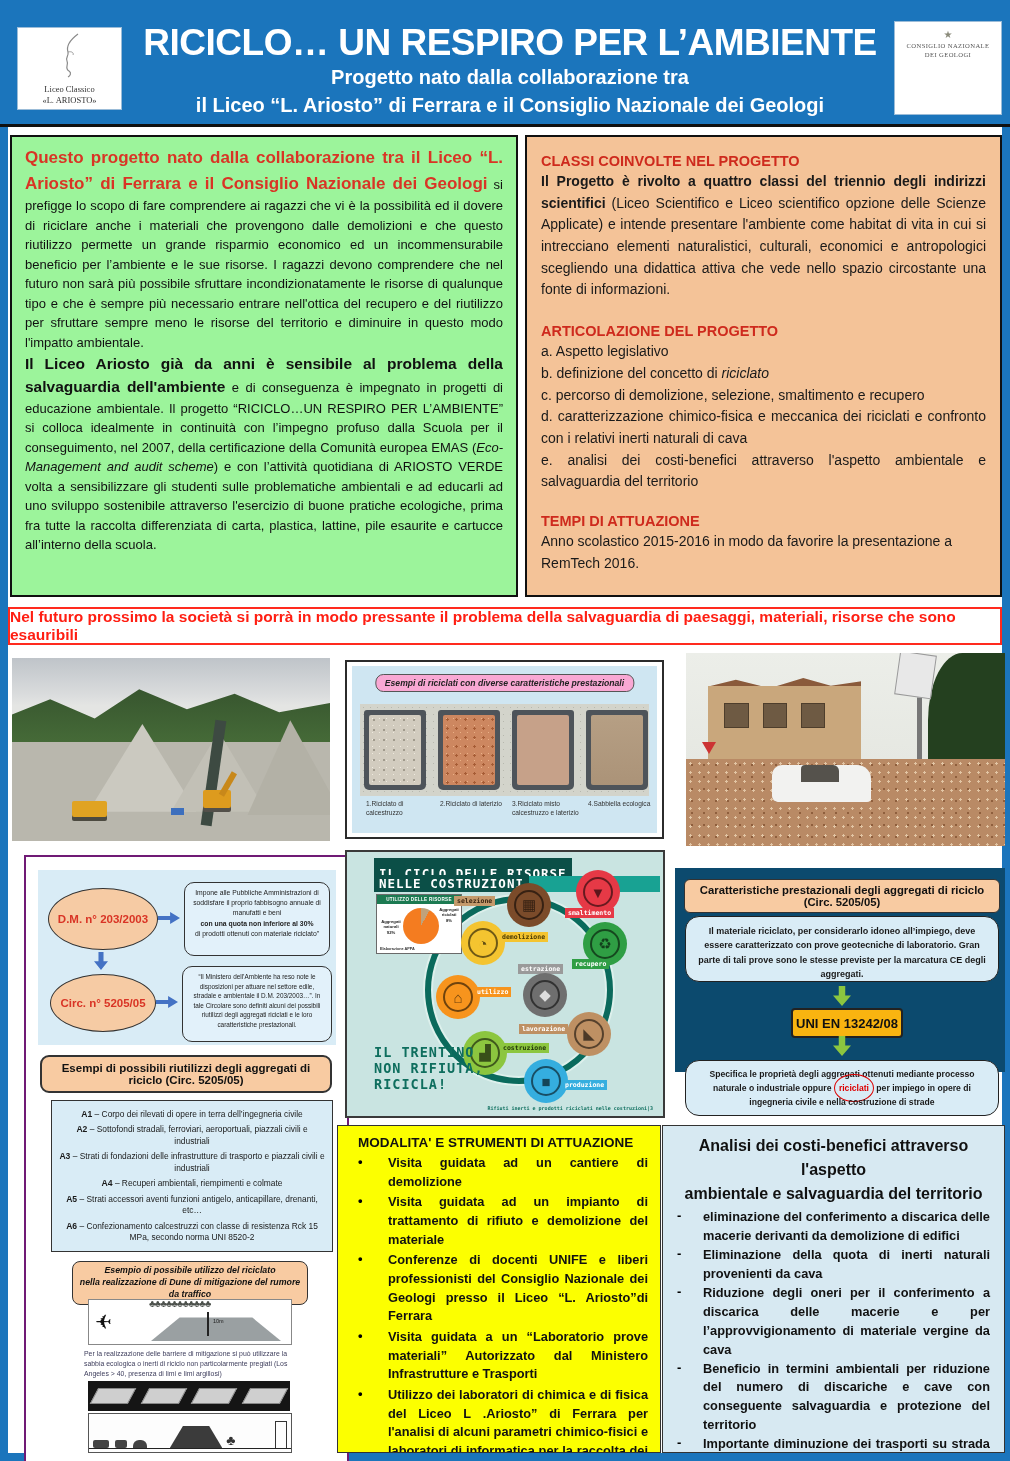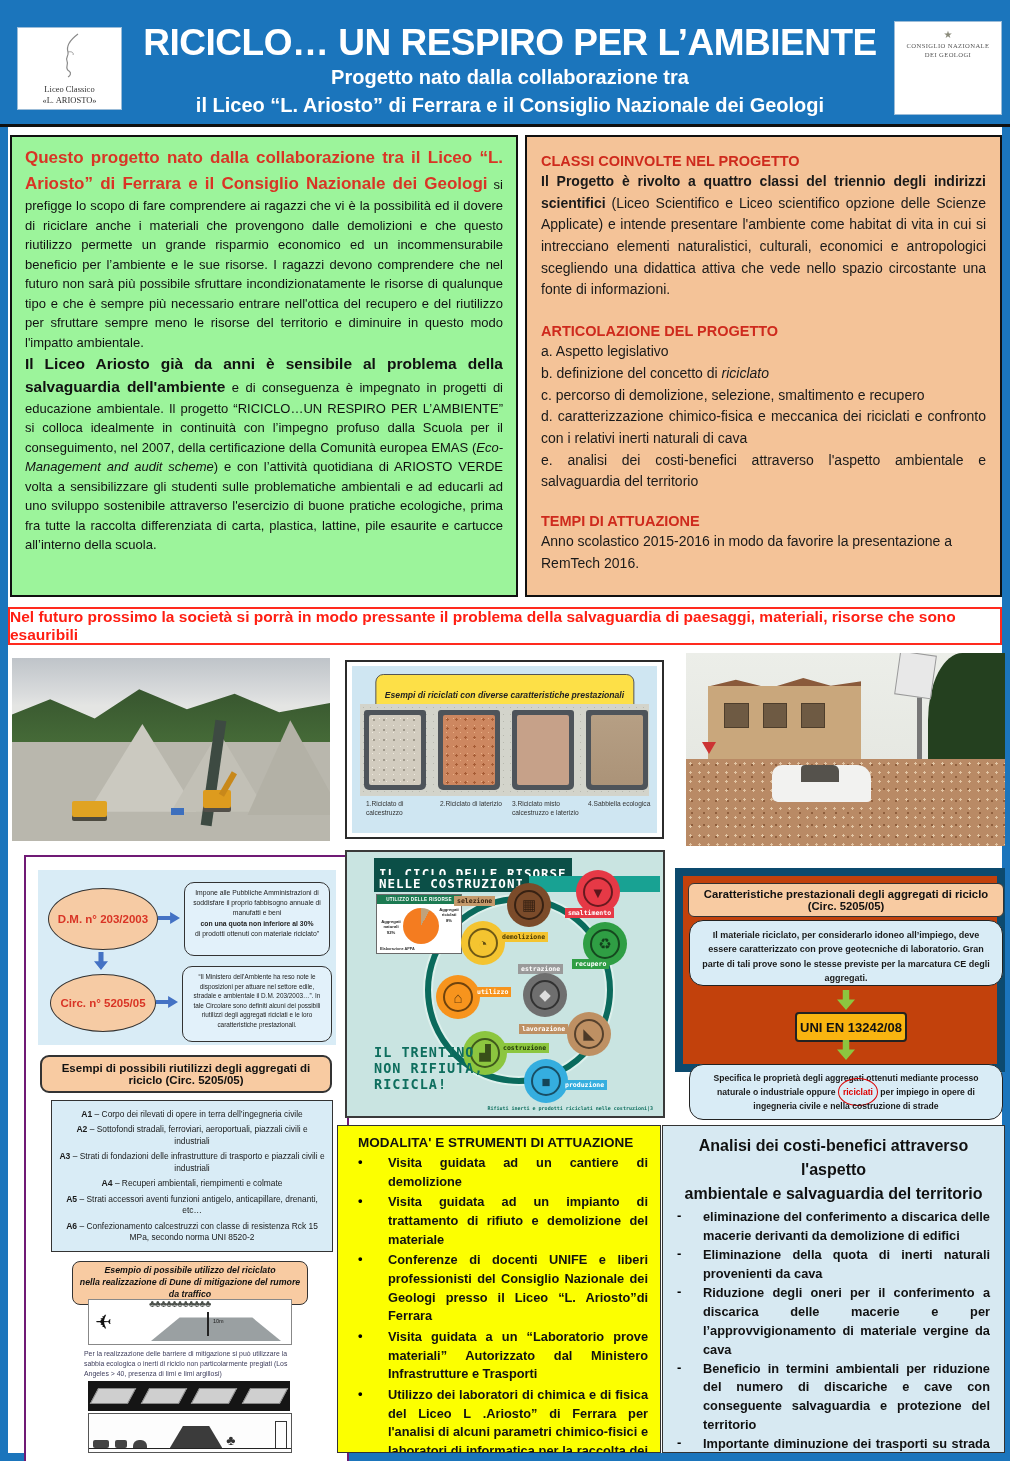--- a/index.html
+++ b/index.html
@@ -49,22 +49,22 @@
   .pile.p2{left:50%;top:40%;width:30%;height:44%;clip-path:polygon(50% 0,100% 100%,0 100%);background:#c2c0b6;}
   .pile.p3{left:74%;top:34%;width:30%;height:52%;clip-path:polygon(45% 0,100% 100%,0 100%);background:#b3b1a6;}
   .conveyor{position:absolute;left:61.5%;top:34%;width:3.5%;height:58%;background:#3d4a42;transform:rotate(8deg);}
   .dozer{position:absolute;left:19%;top:78%;width:11%;height:9%;background:#e0a322;border-radius:2px;box-shadow:0 4px 0 #4c4a40;}
   .digger{position:absolute;left:60%;top:72%;width:9%;height:10%;background:#dd9b1e;border-radius:2px;box-shadow:0 4px 0 #53504a;}
   .digger-arm{position:absolute;left:67%;top:62%;width:2%;height:14%;background:#c8881a;transform:rotate(30deg);}
   .bluebit{position:absolute;left:50%;top:82%;width:4%;height:4%;background:#3d6fbd;}
 
   .binpanel{left:345px;top:660px;width:319px;height:179px;background:#fff;border:2px solid #2b2b2b;box-sizing:border-box;}
   .binpanel .inner{position:absolute;left:5px;top:4px;right:5px;bottom:4px;background:#CFE6F2;}
-  .bin-cap{position:absolute;left:50%;transform:translateX(-50%);top:8px;background:#fde047;border:1.5px solid #555;
-           border-radius:8px;padding:15px 9px;font-size:8.6px;font-weight:bold;font-style:italic;color:#222;white-space:nowrap;}
+  .bin-cap{position:absolute;left:50%;transform:translateX(-50%);top:8px;background:#f9a8d4;border:1.5px solid #555;
+           border-radius:8px;padding:3px 9px;font-size:8.6px;font-weight:bold;font-style:italic;color:#222;white-space:nowrap;}
   .bin-strip{position:absolute;left:8px;right:8px;top:38px;height:92px;background:#d3d4cb;
              background-image:radial-gradient(#b7b8ae 12%,transparent 14%);background-size:7px 7px;}
   .bin{position:absolute;top:6px;width:62px;height:80px;background:#4e545a;border-radius:3px 3px 5px 5px;padding:5px;box-sizing:border-box;}
   .bin .mat{width:100%;height:100%;border-radius:2px;}
   .mat1{background-color:#d2ccbf;background-image:radial-gradient(#a09a8c 16%,transparent 18%),radial-gradient(#efeade 18%,transparent 20%);background-size:10px 10px,7px 7px;}
   .mat2{background-color:#cd8760;background-image:radial-gradient(#a65c35 16%,transparent 18%),radial-gradient(#eab187 18%,transparent 20%);background-size:9px 9px,7px 7px;}
   .mat3{background-color:#c6a189;background-image:radial-gradient(#8f robot 0%,transparent 0%),radial-gradient(#96674a 14%,transparent 16%),radial-gradient(#ece0d0 16%,transparent 18%);background-size:8px 8px,8px 8px,6px 6px;}
   .mat4{background:linear-gradient(#b69f84,#ab9378);}
   .bin-lab{position:absolute;top:134px;width:70px;font-size:6.6px;color:#333;line-height:1.3;}
 
@@ -134,21 +134,21 @@
   .dunefig2a{position:absolute;left:62px;top:524px;width:202px;height:30px;background:#151515;display:flex;align-items:center;justify-content:space-around;}
   .dunefig2a i{display:block;width:36px;height:14px;background:#cfcfcf;transform:skewX(-28deg);border:1px solid #888;}
   .dunefig2b{position:absolute;left:62px;top:556px;width:202px;height:38px;background:#fdfdfd;border:1px solid #555;}
   .df2-mound{position:absolute;left:40%;bottom:4px;width:26%;height:22px;background:#3b3b3b;clip-path:polygon(0 100%,25% 0,75% 0,100% 100%);}
   .df2-car{position:absolute;bottom:4px;width:16px;height:8px;background:#444;border-radius:2px;}
   .df2-tree{position:absolute;left:68%;bottom:4px;font-size:14px;color:#333;}
   .df2-bldg{position:absolute;right:4px;bottom:4px;width:10px;height:26px;border:1.5px solid #333;border-bottom:none;}
   .df2-road{position:absolute;left:0;bottom:3px;width:100%;height:1.5px;background:#222;}
 
   
-  .carpanel{left:675px;top:868px;width:330px;height:204px;background:#c2410c;border:8px solid #0c4a6e;box-sizing:border-box;}
+  .carpanel{left:675px;top:868px;width:330px;height:204px;background:#0c4a6e;border:4px solid #0c4a6e;box-sizing:border-box;}
   .car-title{position:absolute;left:5px;top:7px;width:316px;background:#F8CBA2;border:1.5px solid #333;border-radius:6px;
              box-sizing:border-box;padding:4px 4px;text-align:center;font-weight:bold;font-size:11.3px;color:#111;}
   .car-box{position:absolute;background:#D9ECF6;border:1.5px solid #222;border-radius:14px;box-sizing:border-box;
            padding:7px 9px;text-align:center;font-size:9px;font-weight:bold;color:#1a1a1a;line-height:1.6;}
   .uni{position:absolute;left:112px;top:136px;width:108px;height:26px;background:#F9B410;border:2px solid #222;border-radius:4px;
        display:flex;align-items:center;justify-content:center;font-weight:bold;font-size:13px;color:#111;}
   .ricic{color:#D00;border:1px solid #D00;border-radius:50%;padding:8px 4px;}
 
   
   .yellowbox{left:337px;top:1125px;width:324px;height:328px;background:#FCFF00;border:1.5px solid #333;box-sizing:border-box;

